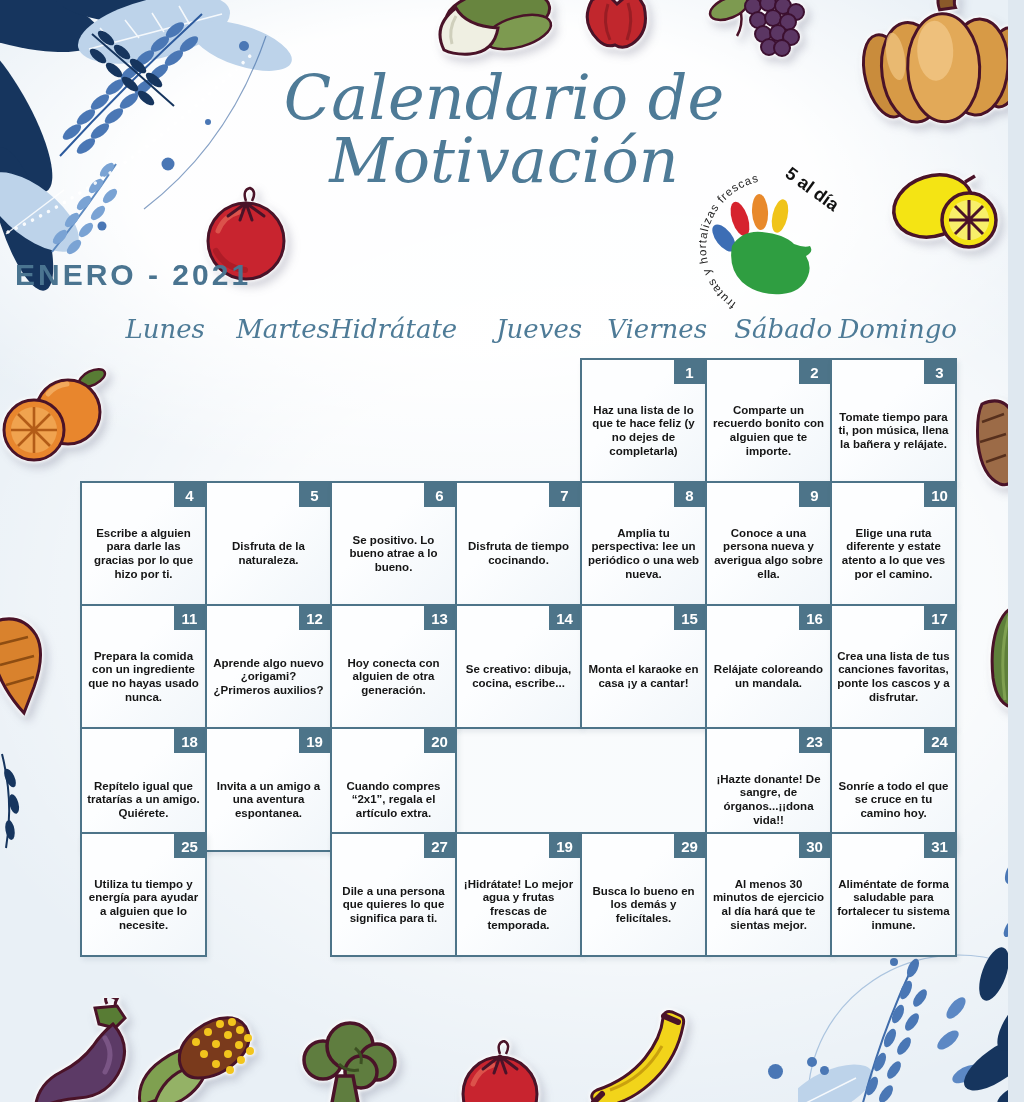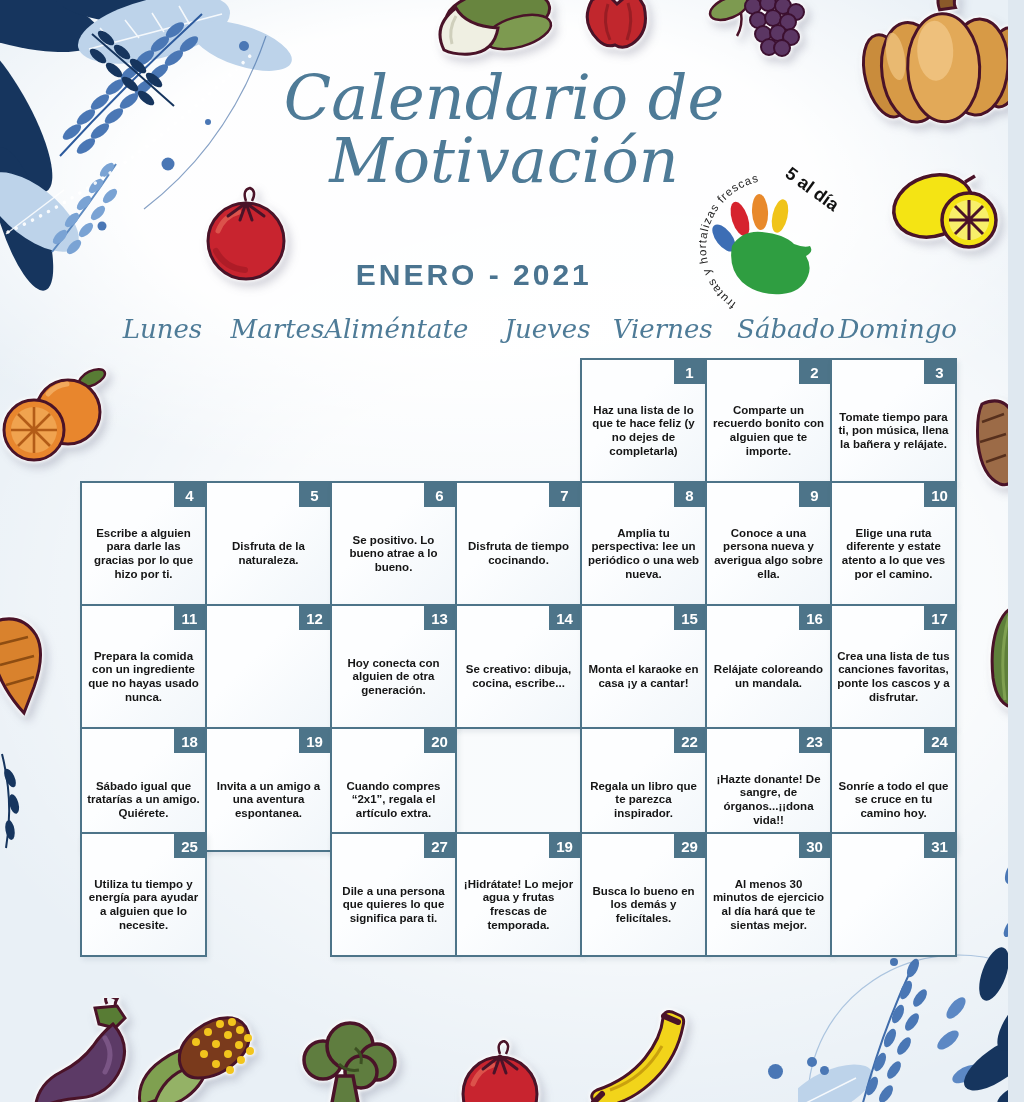--- a/index.html
+++ b/index.html
@@ -9,22 +9,22 @@
       radial-gradient(ellipse 620px 300px at 47% 17%, rgba(255,255,255,.95) 55%, rgba(255,255,255,0) 100%),
       radial-gradient(ellipse 720px 520px at 62% 55%, rgba(255,255,255,.75) 50%, rgba(255,255,255,0) 100%),
       #e9f0f6;
     font-family:"Liberation Sans", sans-serif;
   }
   
   .title{position:absolute;top:66px;left:0;width:100%;text-align:center;
     font-family:"DejaVu Serif", serif;font-style:italic;color:#4e7b97;line-height:1.02;}
   .title .l1{font-size:62px;}
   .title .l2{font-size:62px;}
-  .subtitle{position:absolute;top:258px;left:0;width:94%;text-align:center;
-    font-weight:bold;font-size:30px;letter-spacing:3px;color:#4a7490;}
+  .subtitle{position:absolute;top:258px;left:0;width:94%;
+    font-weight:bold;font-size:30px;letter-spacing:3px;color:#4a7490;padding-left:15px;}
   
   .weekdays{position:absolute;top:314px;left:80px;width:877px;display:flex;}
   .weekdays span{flex:1;text-align:right;font-family:"DejaVu Serif", serif;font-style:italic;
     font-size:26px;color:#4e7b97;}
   
   .cell{position:absolute;width:127px;height:125px;box-sizing:border-box;
     border:2px solid #4d7489;background:linear-gradient(135deg,#fdfeff 40%,#f1f6fa 100%);
     display:flex;align-items:center;justify-content:center;
     box-shadow:2px 3px 5px rgba(60,80,100,.10);}
   .badge{position:absolute;top:0;right:0;width:31px;height:24px;background:#4d7489;
@@ -327,21 +327,21 @@
       <ellipse cx="68" cy="73" rx="8" ry="18" transform="rotate(-18 68 73)" fill="#d6232e"></ellipse>
       <ellipse cx="88" cy="66" rx="8" ry="18" transform="rotate(-3 88 66)" fill="#e8892b"></ellipse>
       <ellipse cx="108" cy="70" rx="7.5" ry="17" transform="rotate(13 108 70)" fill="#f0c419"></ellipse>
       <path d="M60,100 q10,-16 30,-14 q22,2 32,12 q10,4 16,2 q4,6 -4,10 q6,10 2,20 q-6,16 -26,18 q-24,2 -40,-12 q-14,-14 -10,-36 z" fill="#2f9e41"></path>
     </g>
   </svg>
 
   <div class="weekdays">
     <span>Lunes</span>
     <span>Martes</span>
-    <span>Aliméntate</span>
+    <span>Hidrátate</span>
     <span>Jueves</span>
     <span>Viernes</span>
     <span>Sábado</span>
     <span>Domingo</span>
   </div>
 
   <div class="cell r1 c5">
       <span class="badge">1</span>
       <p class="task">Haz una lista de lo que te hace feliz (y no dejes de completarla)</p>
     </div>
@@ -382,20 +382,21 @@
       <span class="badge">10</span>
       <p class="task">Elige una ruta diferente y estate atento a lo que ves por el camino.</p>
     </div>
 
   <div class="cell r3 c1">
       <span class="badge">11</span>
       <p class="task">Prepara la comida con un ingrediente que no hayas usado nunca.</p>
     </div>
   <div class="cell r3 c2">
       <span class="badge">12</span>
+      <p class="task">Aprende algo nuevo ¿origami? ¿Primeros auxilios?</p>
     </div>
   <div class="cell r3 c3">
       <span class="badge">13</span>
       <p class="task">Hoy conecta con alguien de otra generación.</p>
     </div>
   <div class="cell r3 c4">
       <span class="badge">14</span>
       <p class="task">Se creativo: dibuja, cocina, escribe...</p>
     </div>
   <div class="cell r3 c5">
@@ -406,34 +407,30 @@
       <span class="badge">16</span>
       <p class="task">Relájate coloreando un mandala.</p>
     </div>
   <div class="cell r3 c7">
       <span class="badge">17</span>
       <p class="task">Crea una lista de tus canciones favoritas, ponte los cascos y a disfrutar.</p>
     </div>
 
   <div class="cell r4 c1">
       <span class="badge">18</span>
-      <p class="task">Sábado igual que tratarías a un amigo. Quiérete.</p>
+      <p class="task">Repítelo igual que tratarías a un amigo. Quiérete.</p>
     </div>
   <div class="cell r4 c2">
       <span class="badge">19</span>
       <p class="task">Invita a un amigo a una aventura espontanea.</p>
     </div>
   <div class="cell r4 c3">
       <span class="badge">20</span>
       <p class="task">Cuando compres “2x1”, regala el artículo extra.</p>
     </div>
-  <div class="cell r4 c5">
-      <span class="badge">22</span>
-      <p class="task">Regala un libro que te parezca inspirador.</p>
-    </div>
   <div class="cell r4 c6">
       <span class="badge">23</span>
       <p class="task">¡Hazte donante! De sangre, de órganos...¡¡dona vida!!</p>
     </div>
   <div class="cell r4 c7">
       <span class="badge">24</span>
       <p class="task">Sonríe a todo el que se cruce en tu camino hoy.</p>
     </div>
 
   <div class="cell r5 c1">
@@ -451,15 +448,16 @@
   <div class="cell r5 c5">
       <span class="badge">29</span>
       <p class="task">Busca lo bueno en los demás y felicítales.</p>
     </div>
   <div class="cell r5 c6">
       <span class="badge">30</span>
       <p class="task">Al menos 30 minutos de ejercicio al día hará que te sientas mejor.</p>
     </div>
   <div class="cell r5 c7">
       <span class="badge">31</span>
+      <p class="task">Aliméntate de forma saludable para fortalecer tu sistema inmune.</p>
     </div>
 
 </div>
 
 </body></html>

